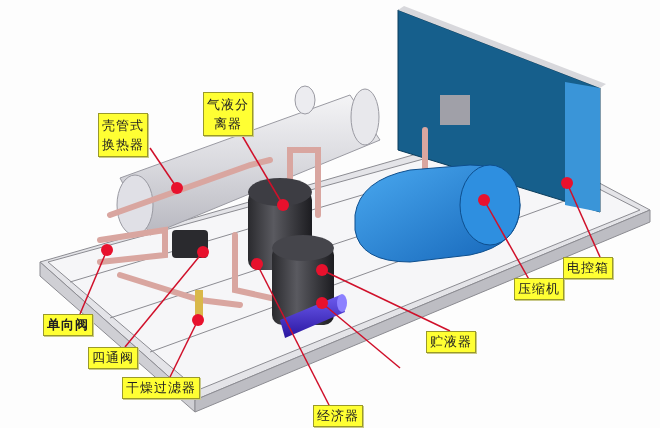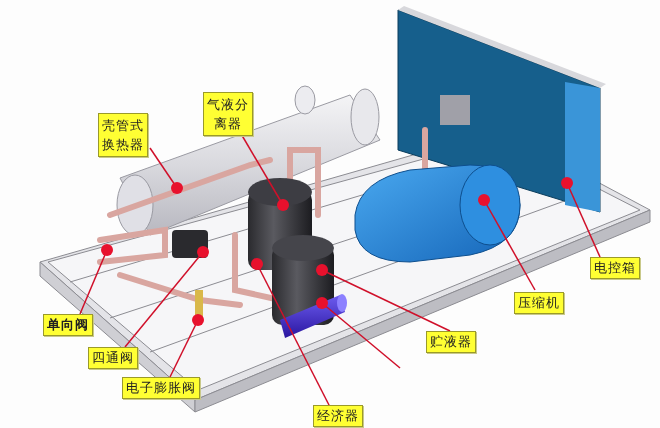--- a/index.html
+++ b/index.html
@@ -123,18 +123,18 @@
   <div class="label two" style="left:98px;top:113px;">
     <div>壳管式</div>
     <div>换热器</div>
   </div>
   <div class="label two" style="left:203px;top:92px;">
     <div>气液分</div>
     <div>离器</div>
   </div>
   <div class="label" style="left:43px;top:314px;font-weight:bold;">单向阀</div>
   <div class="label" style="left:88px;top:347px;text-align:center;">四通阀</div>
-  <div class="label" style="left:122px;top:377px;">电子膨胀阀</div>
+  <div class="label" style="left:122px;top:377px;">干燥过滤器</div>
   <div class="label" style="left:304px;top:405px;margin-left:9px;">经济器</div>
   <div class="label" style="left:426px;top:331px;">贮液器</div>
-  <div class="label" style="left:514px;top:292px;">压缩机</div>
-  <div class="label" style="left:590px;top:257px;">电控箱</div>
+  <div class="label" style="left:514px;top:278px;">压缩机</div>
+  <div class="label" style="left:563px;top:257px;">电控箱</div>
 </div>
 
 </body></html>

